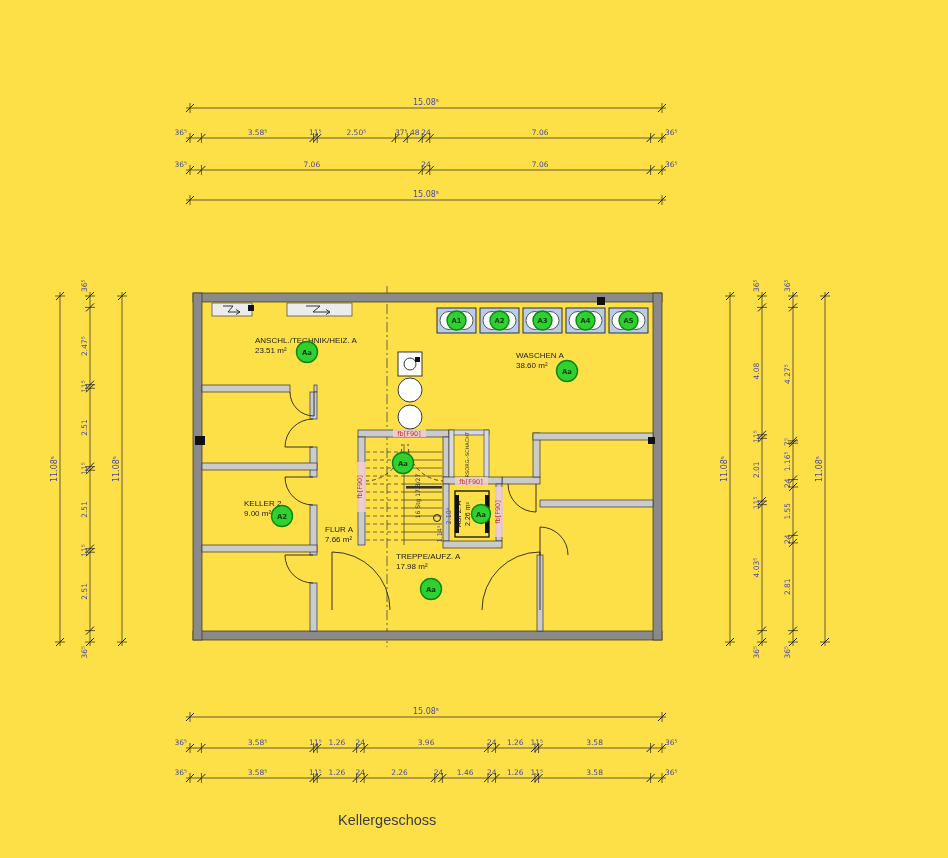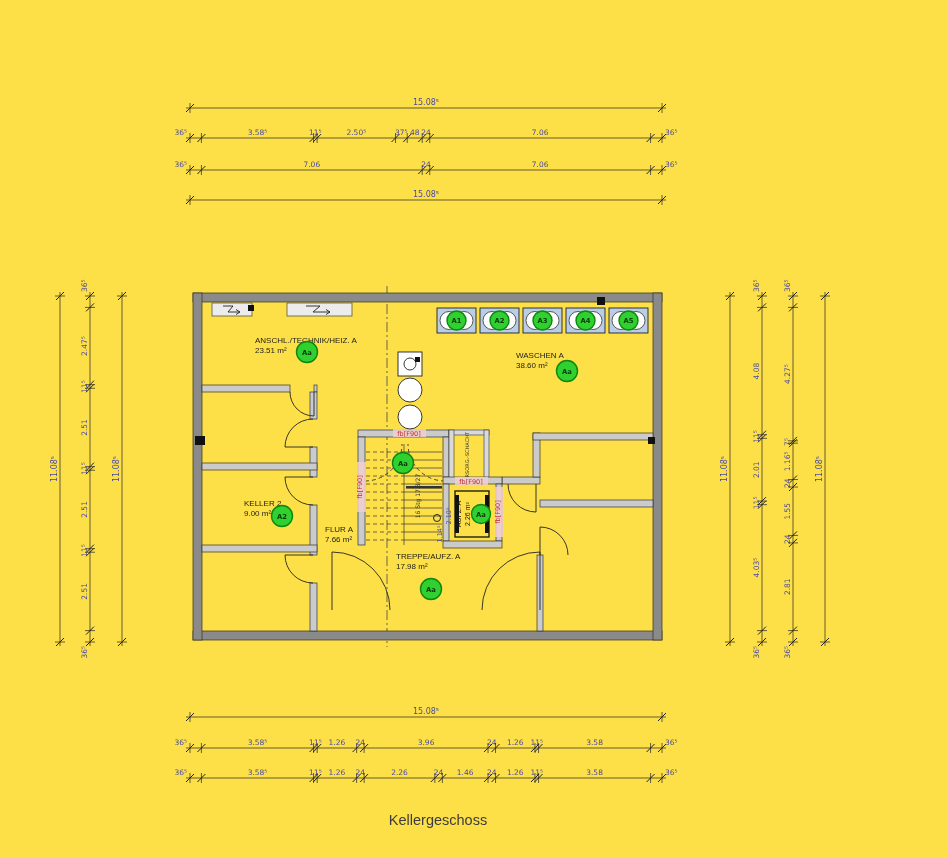--- a/index.html
+++ b/index.html
@@ -20,21 +20,21 @@
   .step{stroke:#333;stroke-width:.7;}
   .stepd{stroke:#333;stroke-width:.7;stroke-dasharray:4 3;}
   .thin{stroke:#222;stroke-width:.9;fill:none;}
   .blk{fill:#111;}
   .winrect{fill:#ececec;stroke:#555;stroke-width:.8;}
   .appl{fill:#fff;stroke:#222;stroke-width:.9;}
   .stairnote{font:6px "DejaVu Sans",sans-serif;fill:#333;}
   .shafttxt{font:5px "DejaVu Sans",sans-serif;fill:#333;}
   .lifttxt{font:7px "Liberation Sans",sans-serif;fill:#1c1c1c;}
   .liftdim{font:6.5px "DejaVu Sans",sans-serif;fill:#4a4aa0;}
-  .title{position:absolute;left:338px;top:812px;width:200px;text-align:center;font-size:14.5px;color:#3c3c3c;}
+  .title{position:absolute;left:338px;top:812px;width:200px;text-align:left;font-size:14.5px;color:#3c3c3c;}
 </style>
 </head>
 <body>
 
 <div class="canvas">
 <svg width="948" height="858" viewBox="0 0 948 858">
 
   <g id="dims">
         <g>
           <line x1="186" y1="108" x2="666" y2="108" stroke="#222" stroke-width="0.7"></line>

